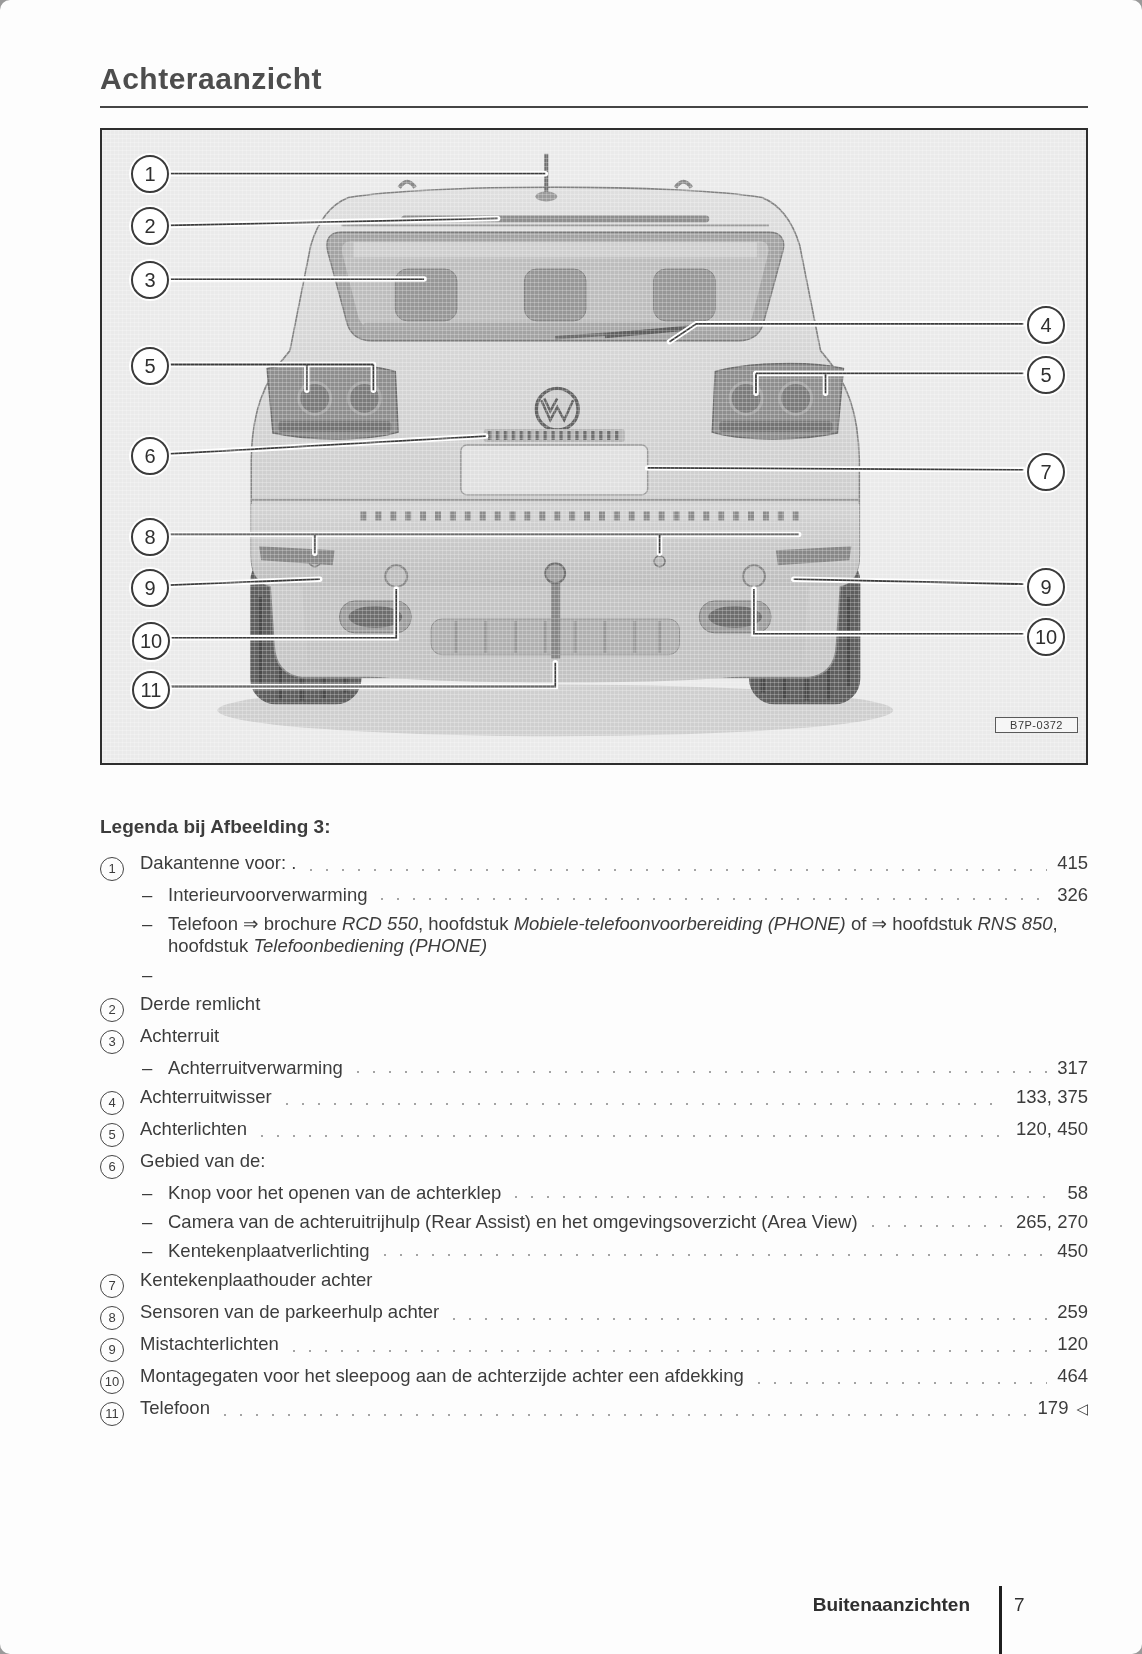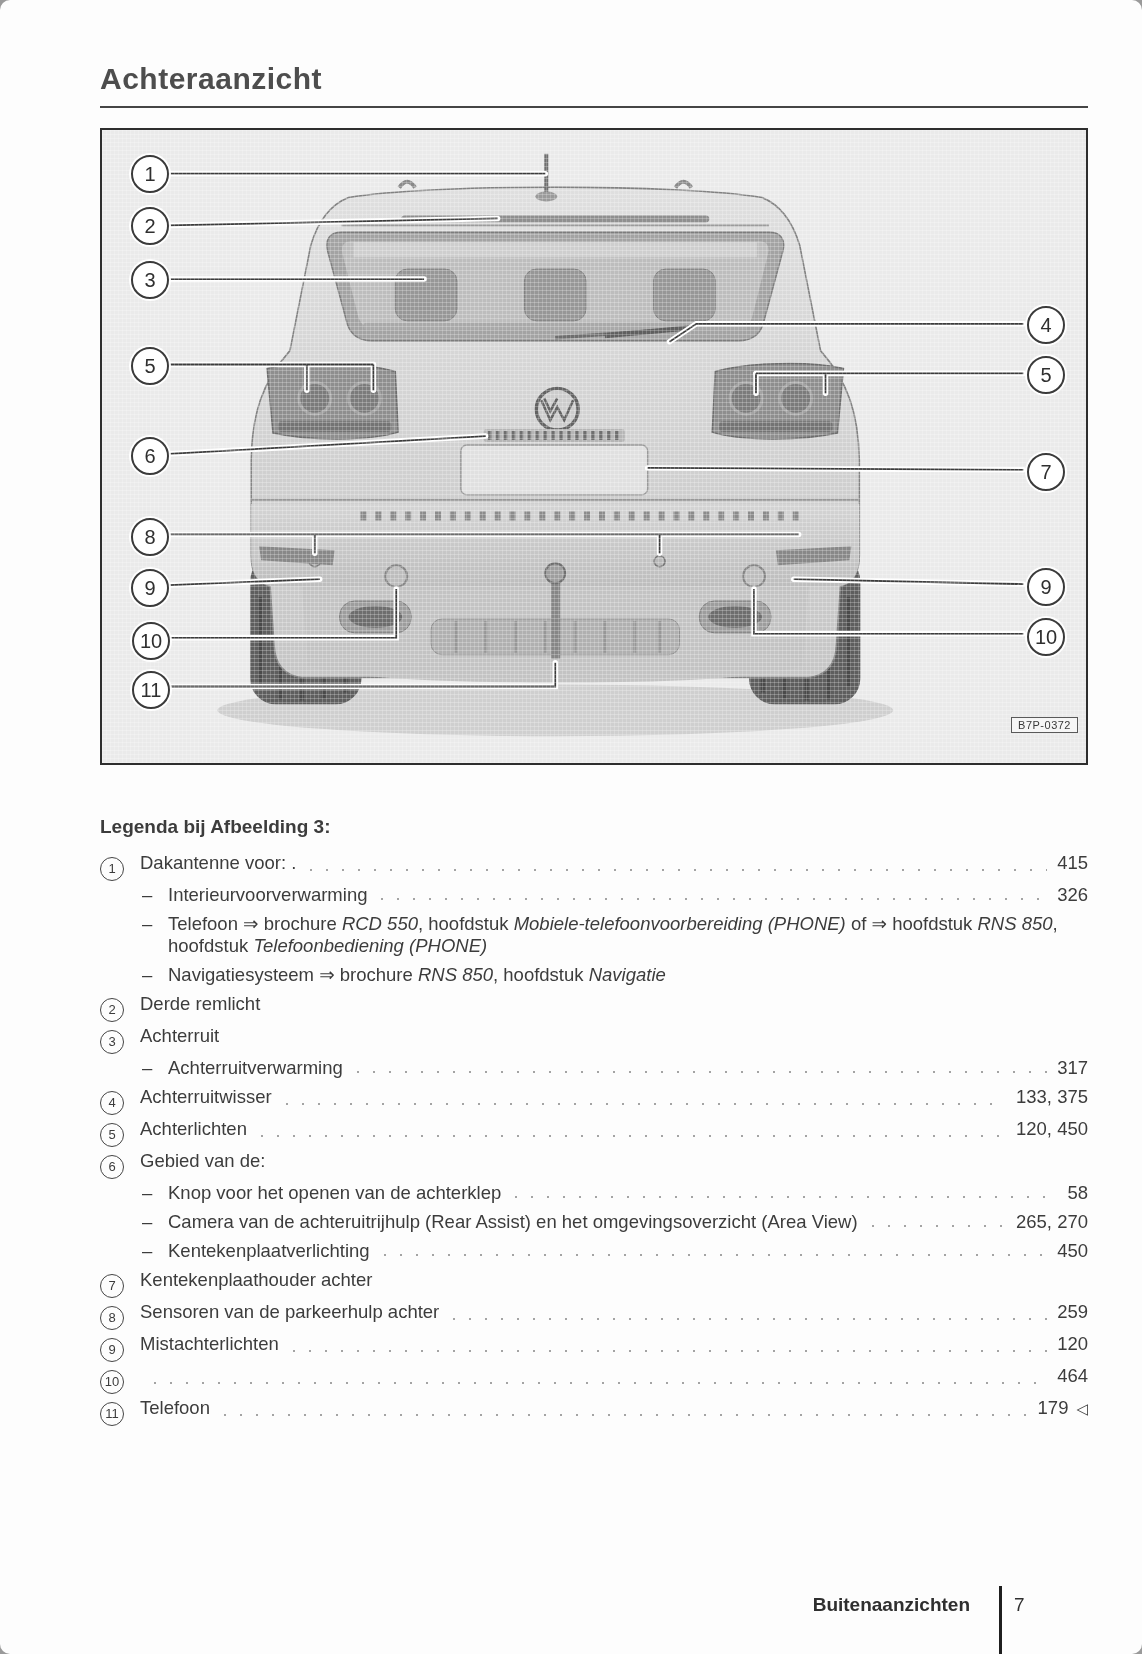--- a/index.html
+++ b/index.html
@@ -32,21 +32,21 @@
   .callout{
     position:absolute;width:38px;height:38px;border-radius:50%;
     background:#fff;border:2.5px solid #3a3a3a;box-sizing:border-box;
     box-shadow:0 0 0 2px rgba(255,255,255,.95);
     display:flex;align-items:center;justify-content:center;
     font-size:20px;color:#2f2f2f;z-index:3;
   }
   .fig-code{
     position:absolute;right:8px;bottom:30px;background:#f6f6f6;
     border:1px solid #5a5a5a;font-size:11px;color:#3a3a3a;
-    padding:1px 6px;letter-spacing:.5px;z-index:3;
+    padding:1px 14px;letter-spacing:.5px;z-index:3;
   }
   
   .caption{position:absolute;left:100px;top:774px;font-size:19px;color:#3a3a3a;}
   .caption b{font-weight:bold;margin-right:12px;color:#333;}
   .legend-heading{position:absolute;left:100px;top:816px;font-size:19px;color:#3c3c3c;font-weight:bold;}
   .legend{position:absolute;left:100px;top:852px;width:988px;font-size:18.5px;color:#3c3c3c;}
   .lrow{display:flex;align-items:baseline;line-height:22px;margin-bottom:7px;}
   .lrow.sub{padding-left:42px;}
   .lnum{
     flex:0 0 auto;display:inline-flex;align-items:center;justify-content:center;
@@ -267,21 +267,20 @@
         <span class="ltext"><span>Interieurvoorverwarming</span></span>
         <span class="leader"></span>
         <span class="lpages">326</span>
       </div>
       <div class="lrow sub">
         <span class="ldash">–</span>
         <span class="ltext"><span>Telefoon ⇒ brochure </span><span class="it">RCD 550</span><span>, hoofdstuk </span><span class="it">Mobiele-telefoonvoorbereiding (PHONE)</span><span> of ⇒ hoofdstuk </span><span class="it">RNS 850</span><span>, hoofdstuk </span><span class="it">Telefoonbediening (PHONE)</span></span>
       </div>
       <div class="lrow sub">
         <span class="ldash">–</span>
-        <span class="ltext"><span>Navigatiesysteem ⇒ brochure </span><span class="it">RNS 850</span><span>, hoofdstuk </span><span class="it">Navigatie</span></span>
       </div>
       <div class="lrow main">
         <span class="lnum">2</span>
         <span class="ltext"><span>Derde remlicht</span></span>
       </div>
       <div class="lrow main">
         <span class="lnum">3</span>
         <span class="ltext"><span>Achterruit</span></span>
       </div>
       <div class="lrow sub">
@@ -335,20 +334,21 @@
         <span class="lpages">259</span>
       </div>
       <div class="lrow main">
         <span class="lnum">9</span>
         <span class="ltext"><span>Mistachterlichten</span></span>
         <span class="leader"></span>
         <span class="lpages">120</span>
       </div>
       <div class="lrow main">
         <span class="lnum">10</span>
+        <span class="ltext"><span>Montagegaten voor het sleepoog aan de achterzijde achter een afdekking</span></span>
         <span class="leader"></span>
         <span class="lpages">464</span>
       </div>
       <div class="lrow main">
         <span class="lnum">11</span>
         <span class="ltext"><span>Telefoon</span></span>
         <span class="leader"></span>
         <span class="lpages">179</span>
         <span class="lmark">◁</span>
       </div>

